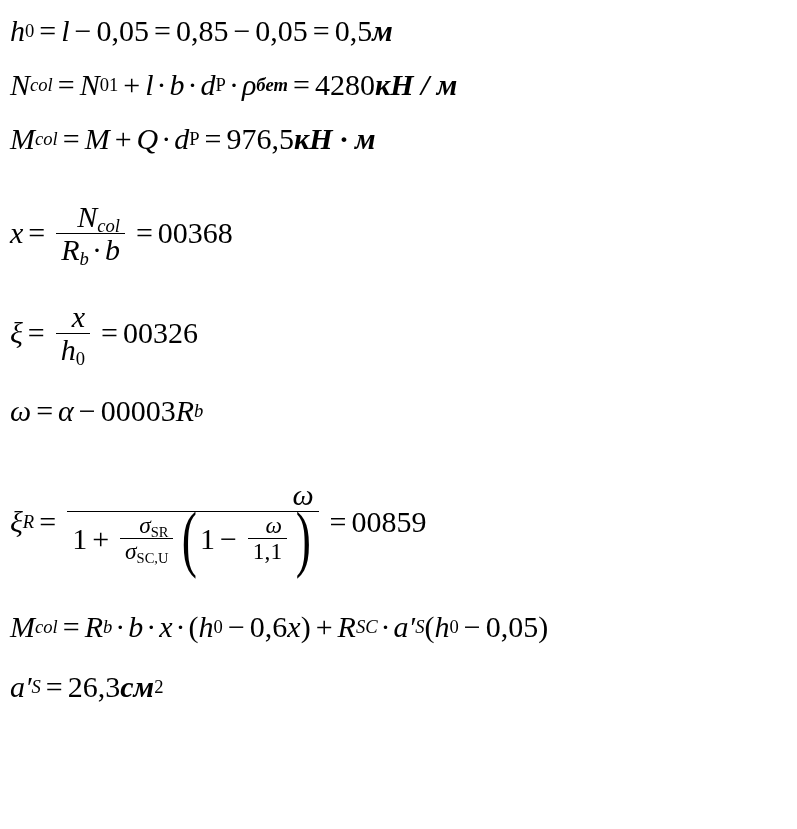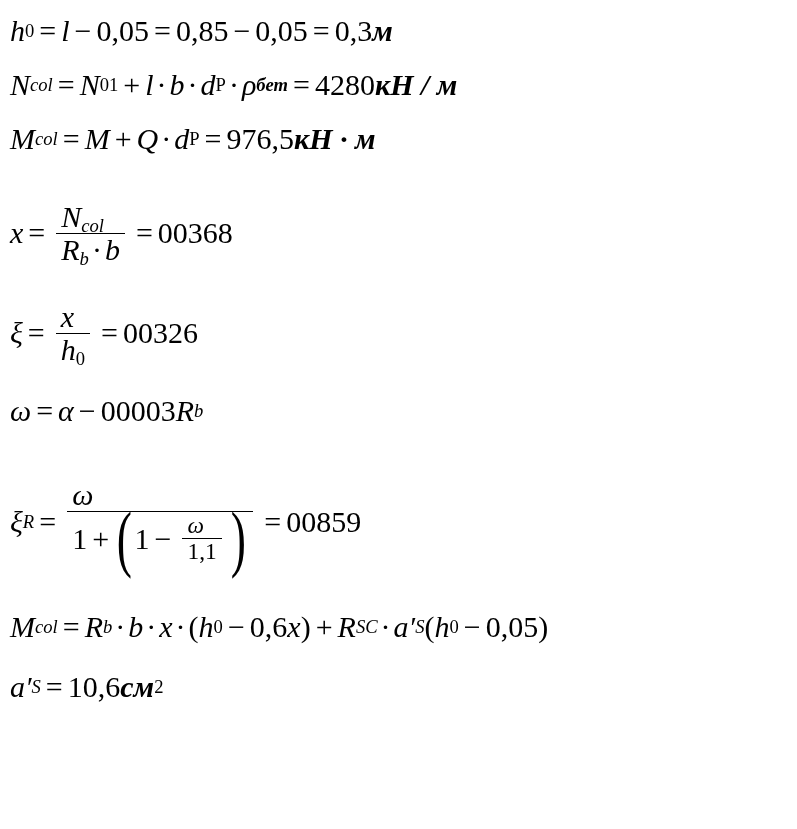--- a/index.html
+++ b/index.html
@@ -56,21 +56,21 @@
   sup.sr {
     font-size: 0.62em;
     font-style: normal;
     vertical-align: 0.55em;
     line-height: 0;
   }
   
   .frac {
     display: inline-flex;
     flex-direction: column;
-    align-items: flex-start;
+    align-items: flex-end;
     vertical-align: middle;
     margin: 0 6px;
     font-size: 1em;
   }
   .frac .num,
   .frac .den {
     padding: 1px 5px;
     white-space: nowrap;
   }
   .frac .bar {
@@ -124,21 +124,21 @@
       <span class="up">=</span>
       <span class="sp"></span>
     <span class="up">0,85</span>
     <span class="sp"></span>
       <span class="up">−</span>
       <span class="sp"></span>
     <span class="up">0,05</span>
     <span class="sp"></span>
       <span class="up">=</span>
       <span class="sp"></span>
-    <span class="up">0,3</span>
+    <span class="up">0,5</span>
     <span class="bold-it">м</span>
   </div>
 
   <div class="eq" style="left:10px; top:66px; height:38px;">
     <span class="it">N</span>
       <sub class="s">col</sub>
     <span class="sp"></span>
       <span class="up">=</span>
       <span class="sp"></span>
     <span class="it">N</span>
@@ -254,20 +254,29 @@
     <span class="frac">
       <span class="num">
         <span class="it">ω</span>
       </span>
       <span class="bar"></span>
       <span class="den" style="display:flex;align-items:center;">
         <span class="up">1</span>
         <span class="sp"></span>
           <span class="up">+</span>
           <span class="sp"></span>
+        <span class="frac small">
+          <span class="num">
+            <span class="it">σ</span><sub class="sr">SR</sub>
+          </span>
+          <span class="bar"></span>
+          <span class="den">
+            <span class="it">σ</span><sub class="sr">SC,U</sub>
+          </span>
+        </span>
         <span class="bigparen">
           <span class="p">(</span>
           <span class="up">1</span>
           <span class="sp"></span>
             <span class="up">−</span>
             <span class="sp"></span>
           <span class="frac small">
             <span class="num">
               <span class="it">ω</span>
             </span>
@@ -335,18 +344,18 @@
     <span class="up">)</span>
   </div>
 
   <div class="eq" style="left:10px; top:668px; height:38px;">
     <span class="it">a</span>
       <span class="it">′</span>
       <sub class="s">S</sub>
     <span class="sp"></span>
       <span class="up">=</span>
       <span class="sp"></span>
-    <span class="up">10,6</span>
+    <span class="up">26,3</span>
     <span class="bold-it">см</span>
       <sup class="sr">2</sup>
   </div>
 
 </div>
 
 </body></html>

